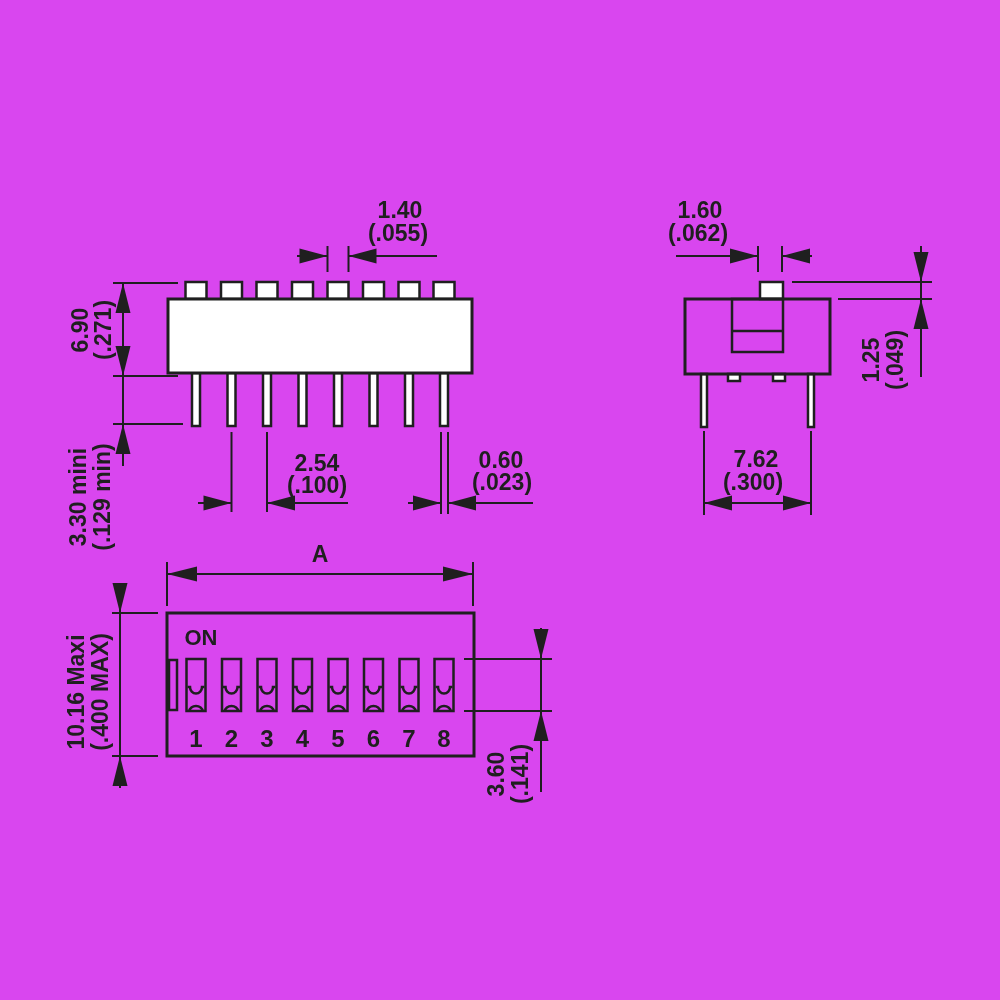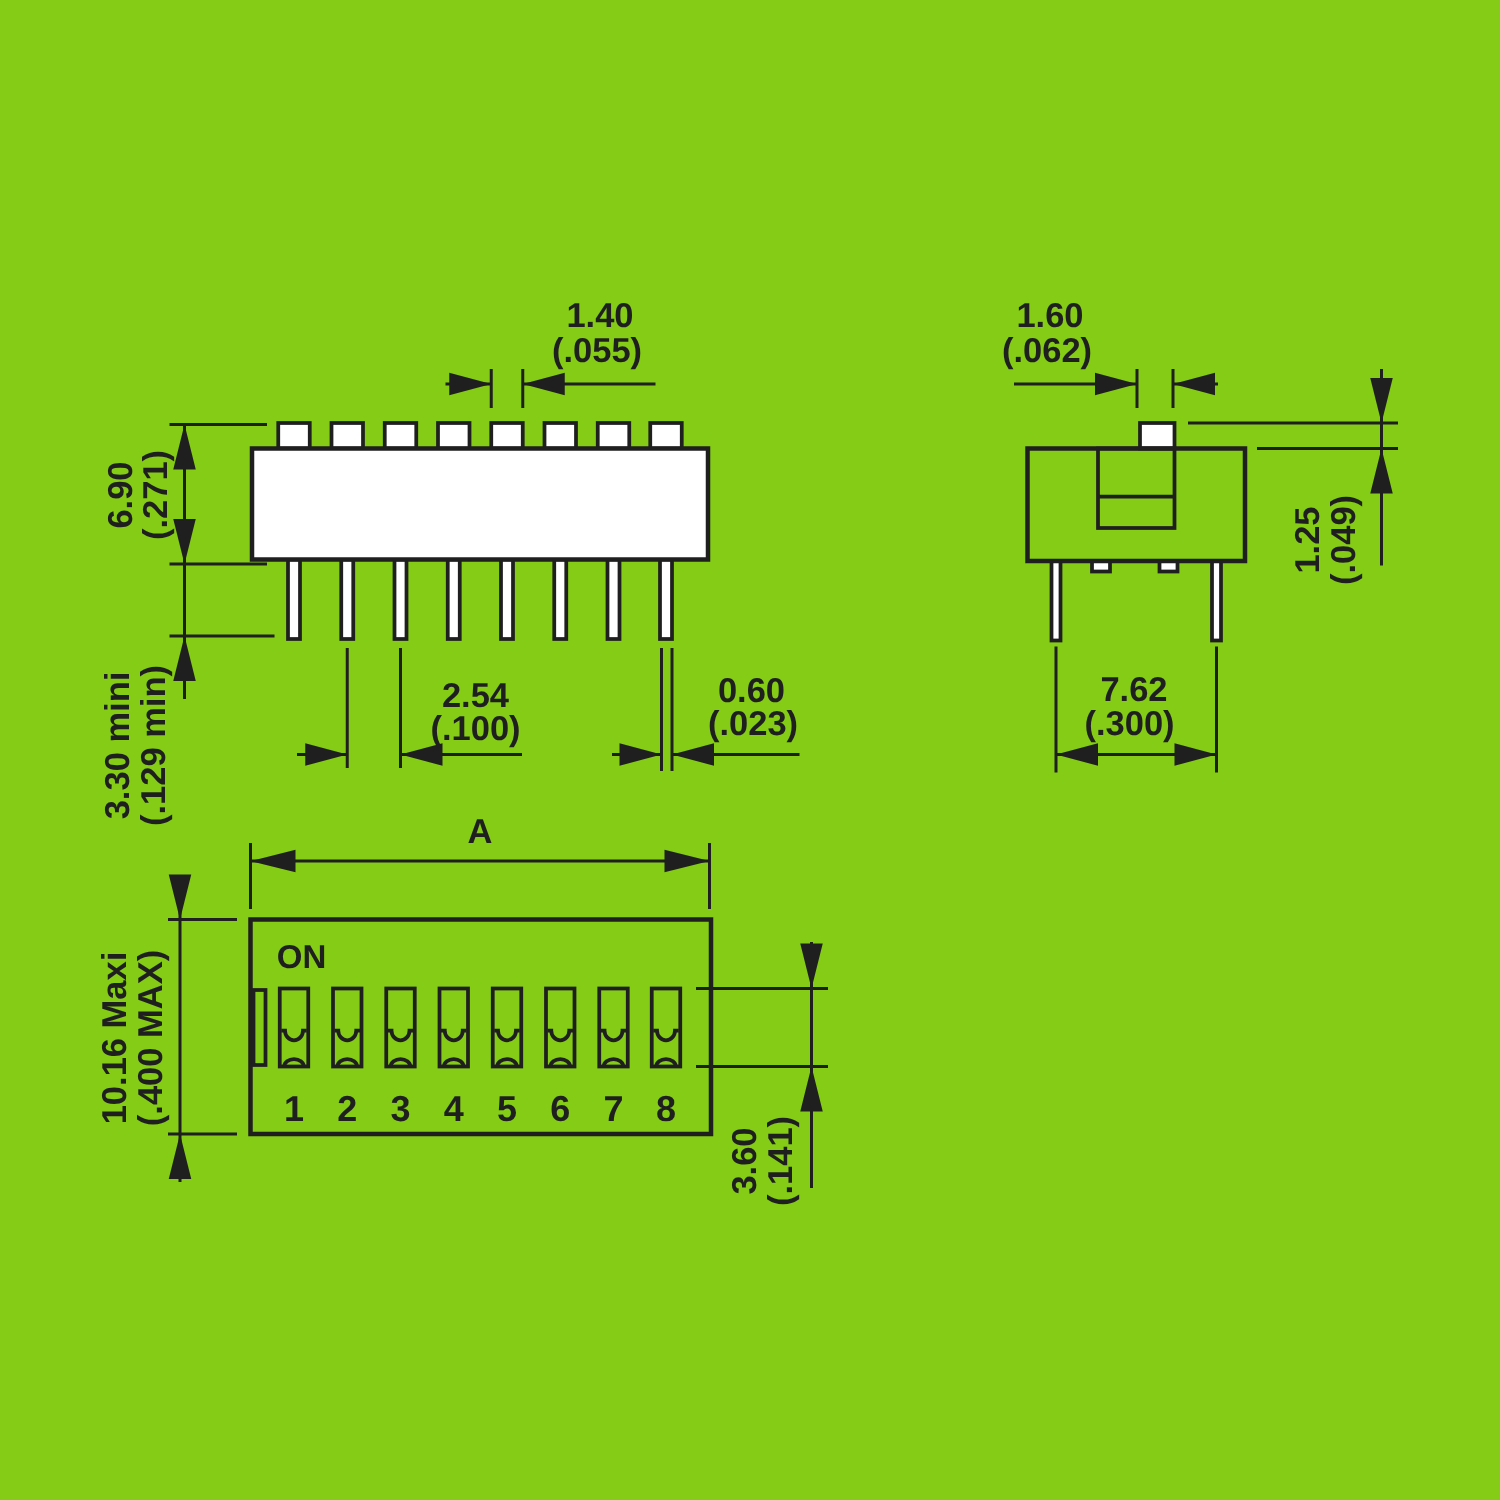--- a/index.html
+++ b/index.html
@@ -1,16 +1,16 @@
 <!DOCTYPE html>
 <html><head>
 <meta charset="utf-8">
 <style>
   html,body{margin:0;padding:0;background:#ffffff;}
-  .canvas{position:relative;width:1000px;height:1000px;background:#84cc16;overflow:hidden;}
+  .canvas{position:relative;width:1000px;height:1000px;background:#d946ef;overflow:hidden;}
   svg{display:block;}
   .part3{fill:#ffffff;stroke:#1f1f1f;stroke-width:3;}
   .part3n{fill:none;stroke:#1f1f1f;stroke-width:3;}
   .part2{fill:#ffffff;stroke:#1f1f1f;stroke-width:2.5;}
   .inner{fill:none;stroke:#1f1f1f;stroke-width:2.5;}
   .dim{fill:none;stroke:#1f1f1f;stroke-width:2;}
   .arrow{fill:#1f1f1f;stroke:none;}
   .lbl{font-family:"Liberation Sans","DejaVu Sans",sans-serif;font-weight:bold;
        font-size:23px;fill:#1f1f1f;text-anchor:middle;}
   .lbl-on{font-size:22px;}

